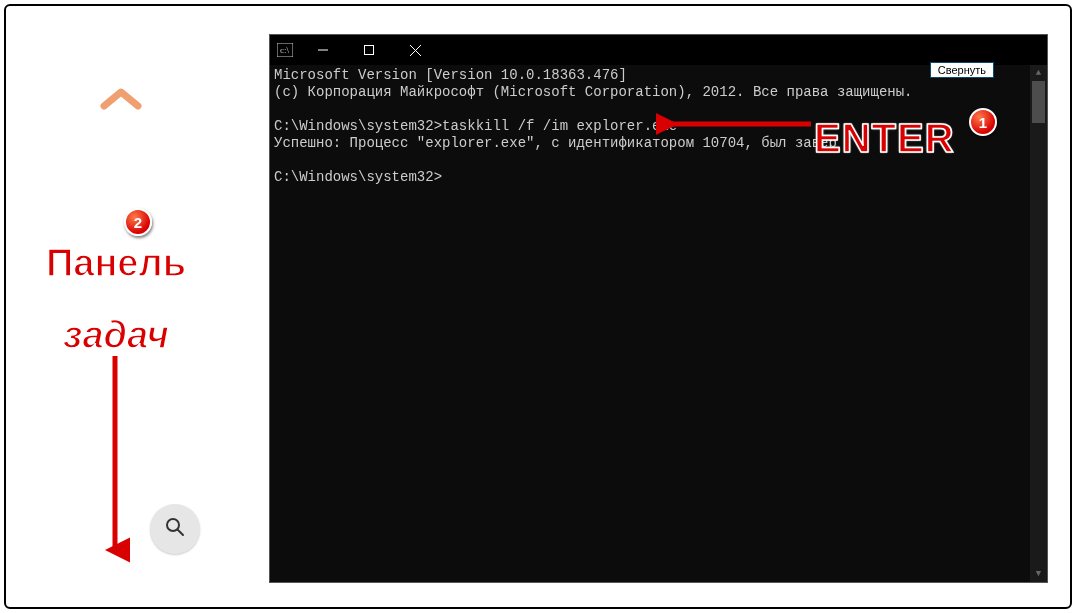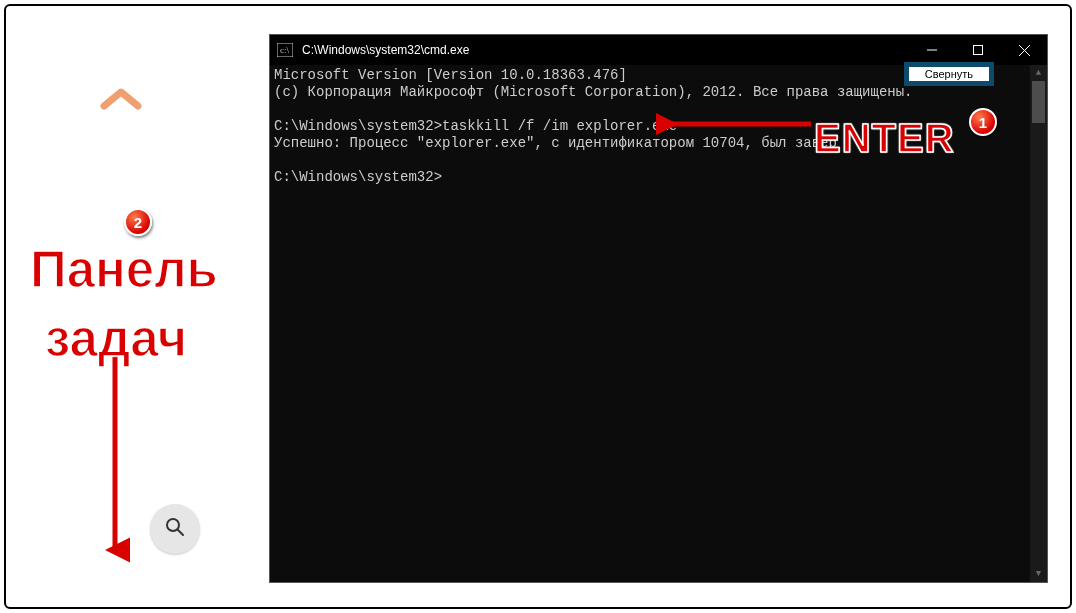--- a/index.html
+++ b/index.html
@@ -67,22 +67,22 @@
     font-family: "Segoe UI", sans-serif;
   }
   .win-btn {
     width: 46px; display:flex; align-items:center; justify-content:center;
     color:#fff; font-size:14px;
   }
   .tooltip {
     position: absolute;
     right: 76px; top: 56px;
     background: #fff;
-    border: 5px solid #0c4a6e;
-    padding: 1px 16px;
+    border: 1px solid #0c4a6e;
+    padding: 1px 7px;
     font-size: 11px;
     color: #000;
     z-index: 50;
   }
   .cmd-body {
     flex: 1;
     position: relative;
     background: #0c0c0c;
     color: #cccccc;
     font-family: Consolas, "Courier New", monospace;
@@ -122,21 +122,21 @@
     position:absolute;
     font-family: Arial, sans-serif;
     font-weight:900;
     color:#d80000;
     -webkit-text-stroke: 1.5px #fff;
     text-shadow: 0 0 2px #fff, 0 0 2px #fff;
     z-index:35;
     line-height:1;
   }
   .anno-enter { font-size:40px; letter-spacing:1px; }
-  .anno-panel { font-size:51px; text-align:center; }
+  .anno-panel { font-size:38px; text-align:center; }
   .arrow-svg { position:absolute; z-index:34; }
 </style>
 </head>
 <body>
 
 <div class="frame">
 
   <div class="taskbar-col">
     <div class="chevron">
       <svg viewBox="0 0 46 30">
@@ -154,21 +154,20 @@
   </div>
 
   <div class="cmd-window">
     <div class="titlebar">
       <div class="icon">
         <svg width="16" height="14" viewBox="0 0 16 14">
             <rect x="0" y="0" width="16" height="14" fill="none" stroke="#ccc" stroke-width="1"></rect>
             <text x="3" y="10" font-size="9" fill="#ccc" font-family="Consolas">c:\</text>
           </svg>
       </div>
-      <div class="title">C:\Windows\system32\cmd.exe</div>
       <div class="win-btn">
         <svg width="10" height="10">
             <line x1="0" y1="5" x2="10" y2="5" stroke="#fff" stroke-width="1"></line>
           </svg>
       </div>
       <div class="win-btn">
         <svg width="10" height="10">
             <rect x="0.5" y="0.5" width="9" height="9" stroke="#fff" stroke-width="1" fill="none"></rect>
           </svg>
       </div>
@@ -203,21 +202,21 @@
         </marker>
       </defs>
     <line x1="155" y1="12" x2="12" y2="12" stroke="#d80000" stroke-width="5" marker-end="url(#ah1)"></line>
   </svg>
   <div class="anno-text anno-enter" style="left:808px; top:112px;">ENTER</div>
   <div class="num-badge" style="left:963px; top:102px;">1</div>
 
   <div class="num-badge" style="left:118px; top:202px;">2</div>
   <div class="anno-text anno-panel" style="left:24px; top:238px; width:172px;">
     <div>Панель</div>
-    <div style="margin-top:18px;">задач</div>
+    <div style="margin-top:34px;font-style:italic;">задач</div>
   </div>
   <svg class="arrow-svg" style="left:94px; top:348px;" width="30" height="210">
     <defs>
         <marker id="ah2" markerWidth="10" markerHeight="10" refX="5" refY="8" orient="auto">
           <path d="M0,0 L10,0 L5,10 Z" fill="#d80000"></path>
         </marker>
       </defs>
     <line x1="15" y1="2" x2="15" y2="196" stroke="#d80000" stroke-width="5" marker-end="url(#ah2)"></line>
   </svg>
 

